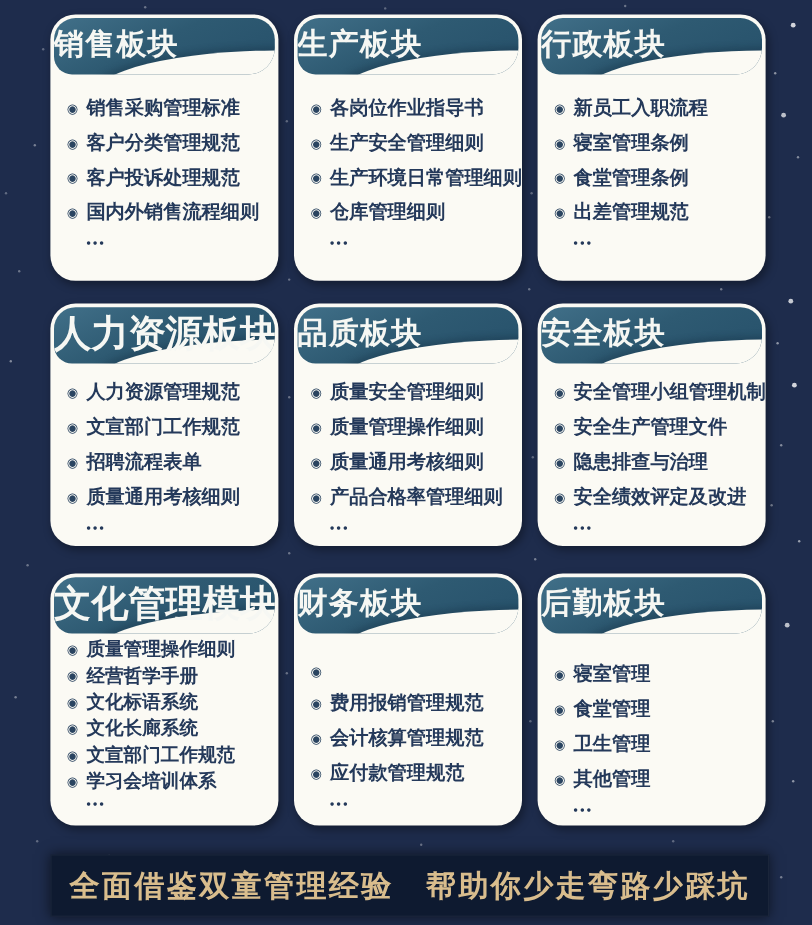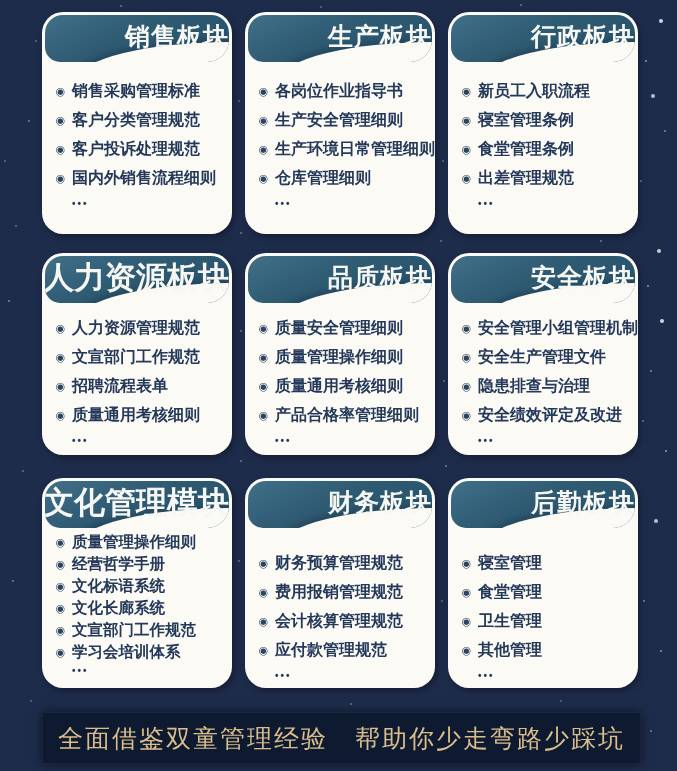--- a/index.html
+++ b/index.html
@@ -47,21 +47,21 @@
     background:var(--card-bg,#fbfaf4);
     border-radius:21px;
     overflow:hidden;position:relative;
     box-shadow:2px 3px 7px rgba(0,0,0,.35);
   }
   .card-header{
     height:47px;margin:3px 3px 0 3px;
     border-radius:18px 18px 22px 15px;
     background:linear-gradient(155deg,#417089 0%,var(--header-bg,#2e5a72) 45%,#26506a 100%);
     position:relative;overflow:hidden;
-    display:flex;align-items:center;justify-content:flex-end;
+    display:flex;align-items:center;justify-content:flex-start;
   }
   .card-header::after{               
     content:"";position:absolute;left:18%;top:58%;width:170%;height:160%;
     background:var(--card-bg,#fbfaf4);border-radius:50%;
     box-shadow:-3px -3px 5px rgba(15,35,55,.28);
   }
   .card-title{
     position:relative;z-index:1;
     color:#f6f7f3;font-size:25px;font-weight:bold;letter-spacing:1px;
     padding-bottom:4px;white-space:nowrap;
@@ -92,21 +92,21 @@
   .banner{
     position:absolute;left:42px;top:712px;width:599px;height:52px;
     background:var(--banner-bg,#0e1a30);
     border:1px solid rgba(255,255,255,.05);
     box-shadow:0 0 10px rgba(0,0,0,.55);
     display:flex;align-items:center;justify-content:center;box-sizing:border-box;
   }
   .banner-text{
     color:var(--banner-text,#d9bd8d);
     font-family:"Liberation Serif","DejaVu Serif",serif;
-    font-size:25px;font-weight:normal;letter-spacing:2px;white-space:nowrap;
+    font-size:25px;font-weight:bold;letter-spacing:2px;white-space:nowrap;
   }
 </style>
 </head>
 <body>
 
 <div class="stars"></div>
 
 <div class="cards-wrap">
 
   <div class="row row-1">
@@ -302,21 +302,20 @@
       </ul>
     </div>
 
     <div class="card">
       <div class="card-header">
         <span class="card-title">财务板块</span>
       </div>
       <ul class="card-list">
         <li class="item">
             <span class="bullet">◉</span>
-            <span>财务预算管理规范</span>
           </li>
         <li class="item">
             <span class="bullet">◉</span>
             <span>费用报销管理规范</span>
           </li>
         <li class="item">
             <span class="bullet">◉</span>
             <span>会计核算管理规范</span>
           </li>
         <li class="item">

